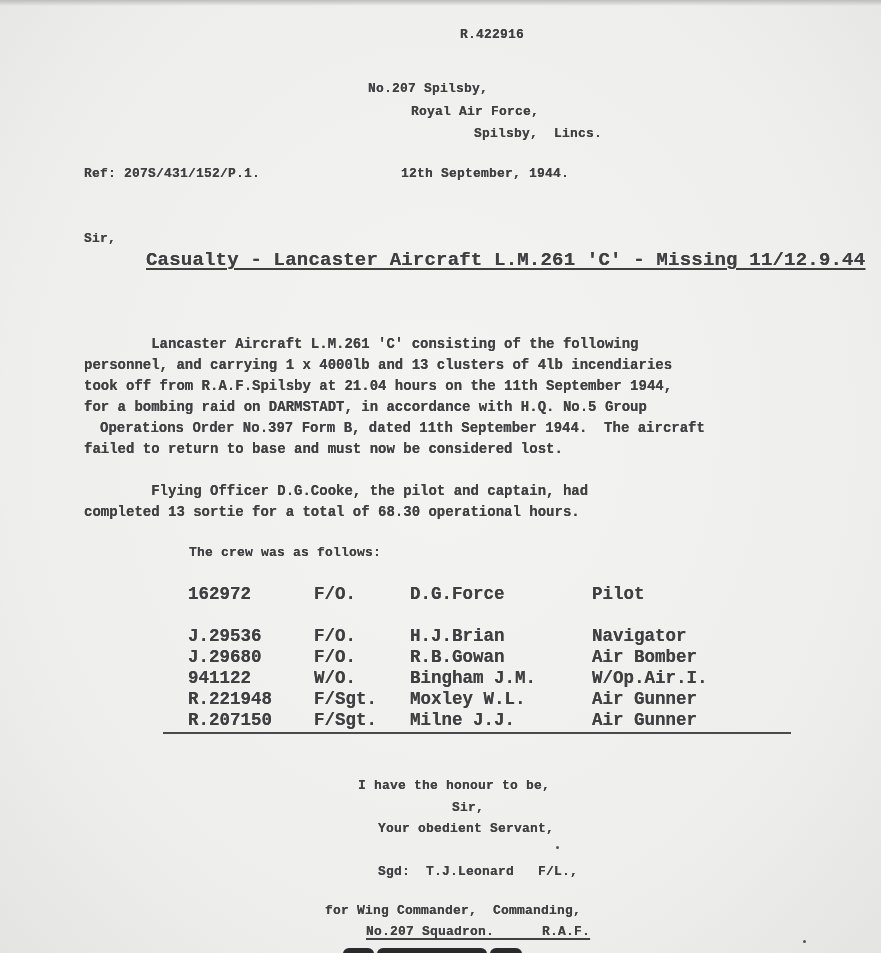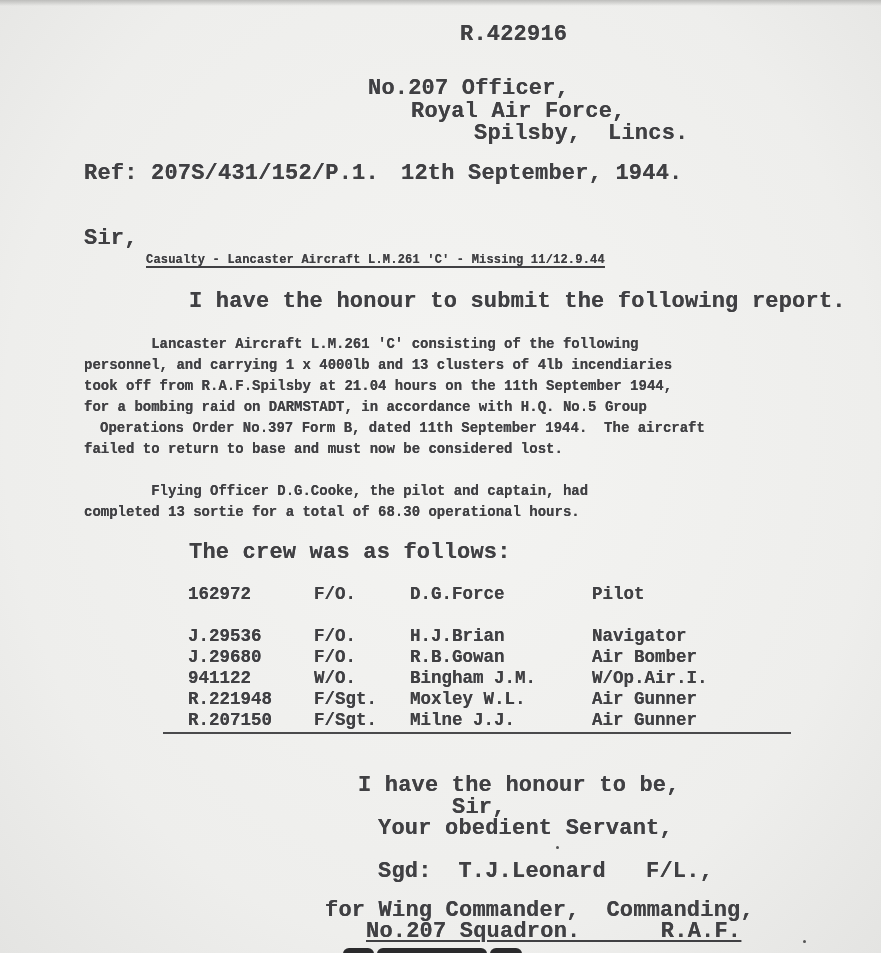--- a/index.html
+++ b/index.html
@@ -13,21 +13,21 @@
       position: relative; width: 881px; height: 953px;
       background: radial-gradient(ellipse at 50% 45%, #f4f4f2 0%, #eeeeec 70%, #e4e4e2 100%);
       overflow: hidden;
     }
     .topshade {
       position: absolute; left: 0; top: 0; width: 881px; height: 6px;
       background: linear-gradient(#bdbdbb, rgba(230,230,228,0));
     }
     .t {
       position: absolute; white-space: pre;
-      font-size: 22px; line-height: 21px;
+      font-size: 13px; line-height: 21px;
       font-weight: bold; letter-spacing: 0.2px;
       color: #404043;
       text-shadow: 0 0 0.6px #55555a;
     }
     .ul { text-decoration: underline; text-decoration-thickness: 2px; text-underline-offset: 3px; }
     .rule { position: absolute; height: 1.5px; background: #4a4a4c; }
     .para { position: absolute; white-space: pre; font-size: 14px; line-height: 21px; font-weight: bold; color: #404043; text-shadow: 0 0 0.6px #55555a; }
     .crew-row { position: absolute; left: 0; height: 21px; width: 640px; }
     .crew-row span { position: absolute; top: 0; white-space: pre; font-size: 17.5px; line-height: 21px; font-weight: bold; color: #404043; text-shadow: 0 0 0.6px #55555a; }
     .c-num { left: 0; }
@@ -40,31 +40,30 @@
     .dot { position: absolute; width: 3px; height: 3px; border-radius: 50%; background: #555; }
   </style>
 </head>
 <body>
 
 <div class="page">
   <div class="topshade"></div>
 
   <div class="t" style="left:460px; top:24px;">R.422916</div>
 
-  <div class="t" style="left:368px; top:78px;">No.207 Officer,</div>
+  <div class="t" style="left:368px; top:78px;">No.207 Spilsby,</div>
   <div class="t" style="left:411px; top:101px;">Royal Air Force,</div>
   <div class="t" style="left:474px; top:123px;">Spilsby,  Lincs.</div>
 
   <div class="t" style="left:84px; top:163px;">Ref: 207S/431/152/P.1.</div>
   <div class="t" style="left:401px; top:163px;">12th September, 1944.</div>
 
   <div class="t" style="left:84px; top:228px;">Sir,</div>
-  <div class="t ul" style="left:146px; top:250px; font-size:12px;">Casualty - Lancaster Aircraft L.M.261 'C' - Missing 11/12.9.44</div>
+  <div class="t ul" style="left:146px; top:250px; font-size:19px;">Casualty - Lancaster Aircraft L.M.261 'C' - Missing 11/12.9.44</div>
 
-  <div class="t" style="left:189px; top:291px;">I have the honour to submit the following report.</div>
 
   <div>
     <div class="para" style="left:84px; top:334px;">        Lancaster Aircraft L.M.261 'C' consisting of the following</div>
     <div class="para" style="left:84px; top:355px;">personnel, and carrying 1 x 4000lb and 13 clusters of 4lb incendiaries</div>
     <div class="para" style="left:84px; top:376px;text-align:right;">took off from R.A.F.Spilsby at 21.04 hours on the 11th September 1944,</div>
     <div class="para" style="left:84px; top:397px;">for a bombing raid on DARMSTADT, in accordance with H.Q. No.5 Group</div>
     <div class="para" style="left:100px; top:418px;">Operations Order No.397 Form B, dated 11th September 1944.  The aircraft</div>
     <div class="para" style="left:84px; top:439px;">failed to return to base and must now be considered lost.</div>
   </div>
 

